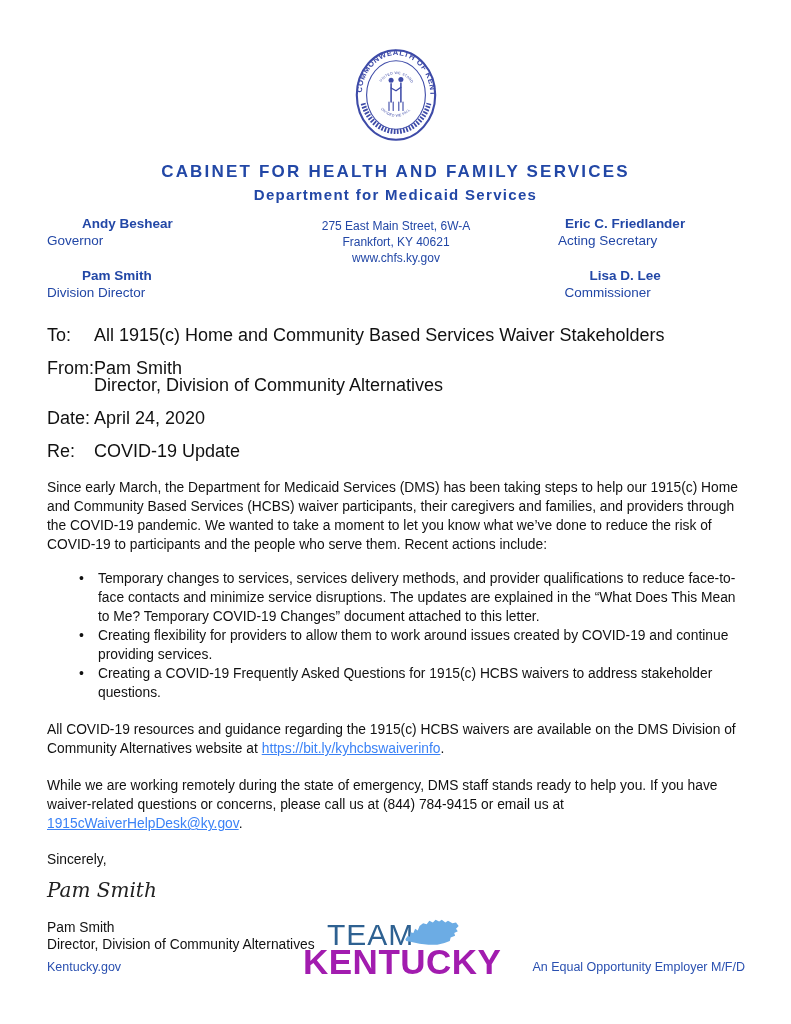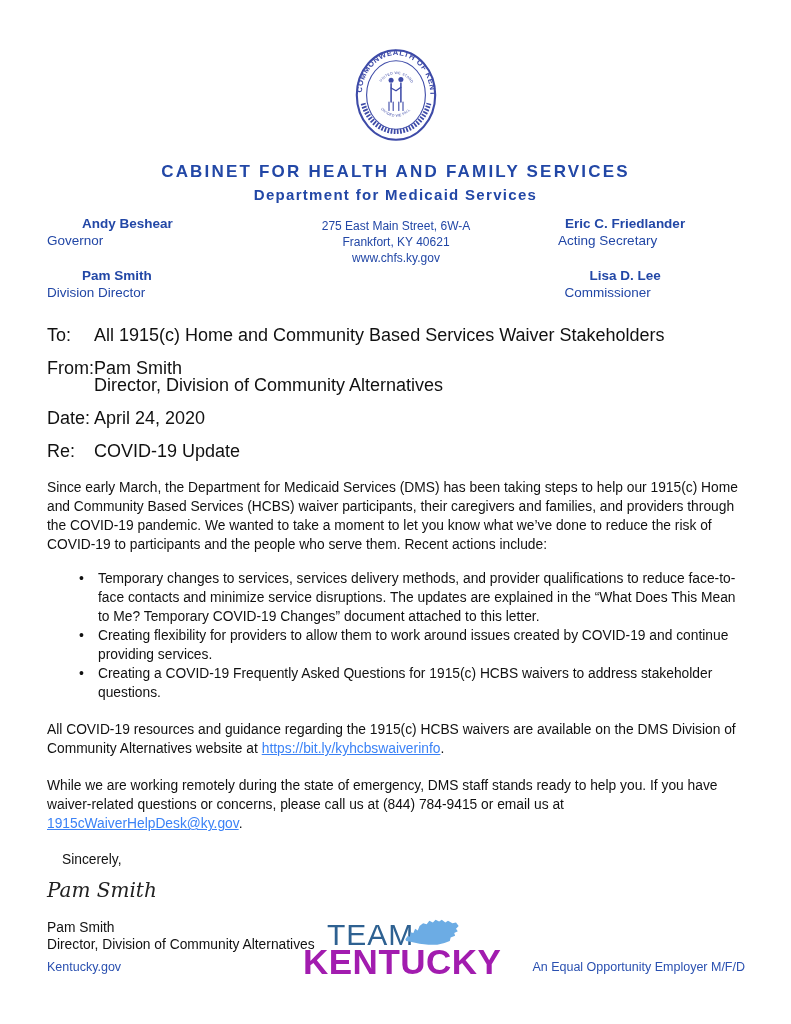--- a/index.html
+++ b/index.html
@@ -38,21 +38,21 @@
   .memo-row { display:grid; grid-template-columns:47px 1fr; margin-bottom:16px; }
   .memo-row:last-child { margin-bottom:0; }
   
   .para { margin:18px 45px 0 47px; font-size:13.8px; line-height:19px; }
   .body-link { color:#3b82f6; text-decoration:underline; cursor:pointer; }
   ul.bullet-list { margin:15px 45px 0 47px; list-style:none; }
   ul.bullet-list li { position:relative; padding-left:51px; font-size:13.8px; line-height:19px; }
   ul.bullet-list li::before {
     content:"\2022"; position:absolute; left:32px; top:0; font-size:14px;
   }
-  .closing { margin:19px 62px 0; font-size:13.8px; }
+  .closing { margin:19px 47px 0; font-size:13.8px; }
   .signature-script {
     margin:11px 47px 0; font-family:"DejaVu Serif", serif; font-style:italic;
     font-size:20px; color:#222;
   }
   .signature-block { margin:17px 47px 0; font-size:13.8px; line-height:17px; }
   
   .tk-logo { position:absolute; left:303px; top:920px; width:190px; height:60px; }
   .tk-team {
     position:absolute; left:24px; top:0;
     font-size:30px; font-weight:400; letter-spacing:1px; color:#2e6191; line-height:1;

